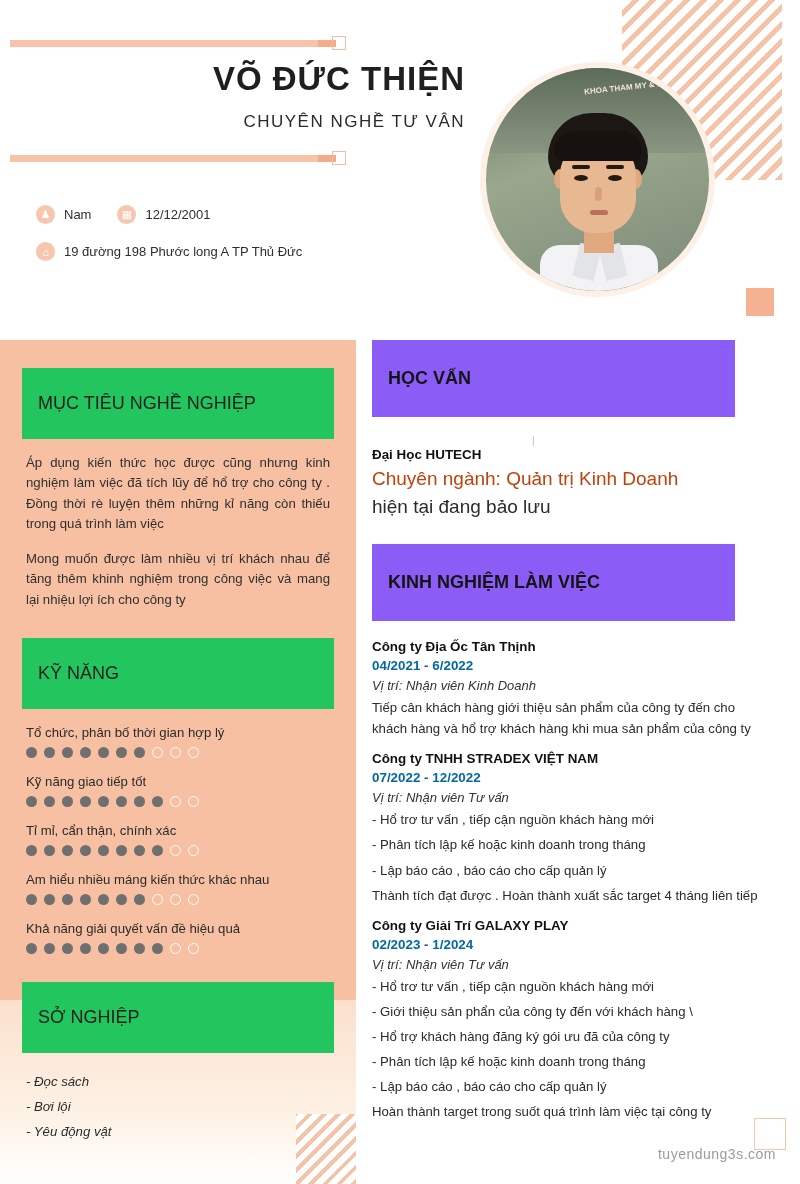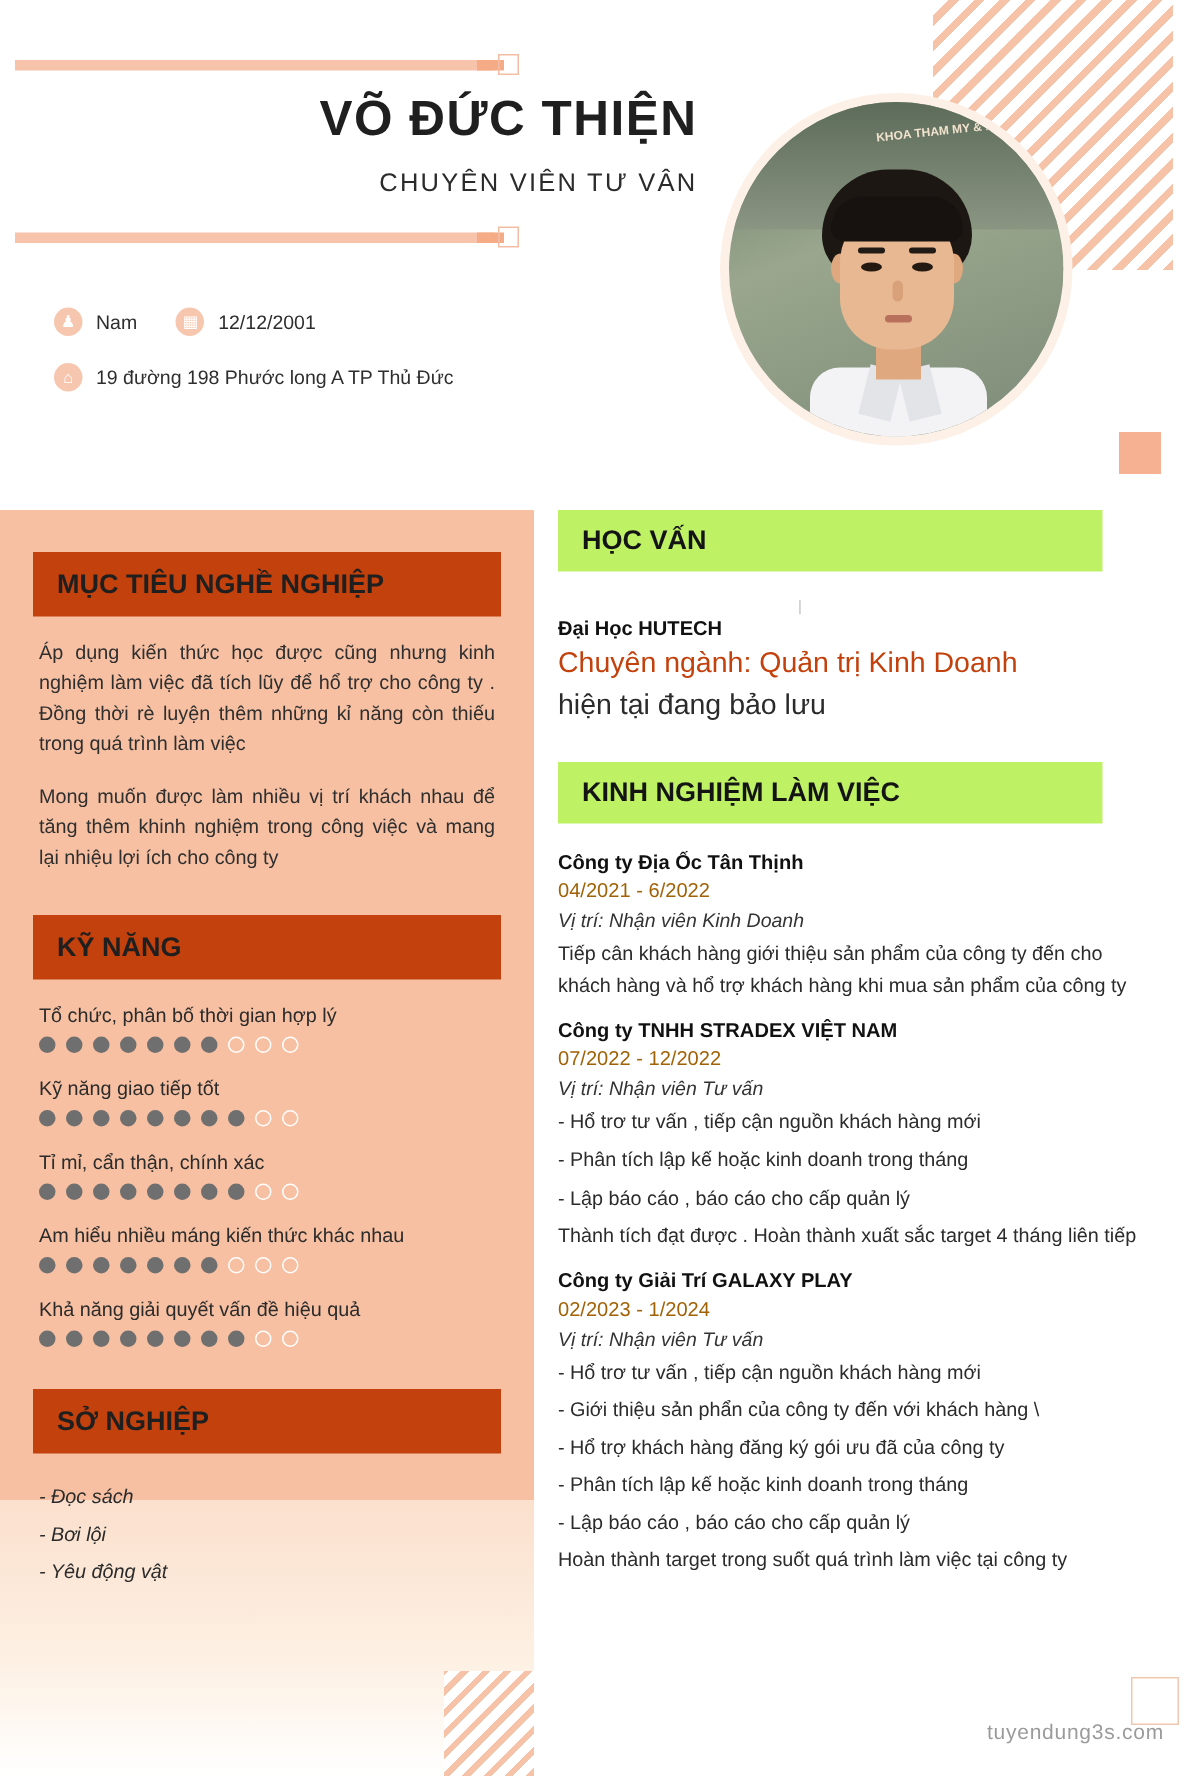--- a/index.html
+++ b/index.html
@@ -85,41 +85,41 @@
   
   .left-col {
     position: absolute; top: 340px; left: 0; width: 356px; height: 712px;
     background: #f7c0a2;
   }
   .left-fade {
     position: absolute; top: 1000px; left: 0; width: 356px; height: 184px;
     background: linear-gradient(180deg,#fbe0cd 0%, #fdf1e4 60%, #ffffff 100%);
   }
   .panel {
-    margin: 0 22px; background: #c2410c; padding: 11px 16px;
-    font-size: 18px; font-weight: bold; color: #1f1f1f;
+    margin: 0 22px; background: #22c55e; padding: 25px 16px;
+    font-size: 18px; font-weight: normal; color: #1f1f1f;
   }
   .left-inner { position: absolute; top: 340px; left: 0; width: 356px; }
   .lsec { padding-top: 28px; }
   .ltext { padding: 14px 26px 0 26px; font-size: 13.2px; line-height: 1.55; color: #2f2f2f; text-align: justify; }
   .skill { padding: 0 26px; }
   .skill-name { font-size: 13.2px; color: #2b2b2b; margin: 16px 0 7px; }
   .dots { display: flex; gap: 7px; }
   .dot { width: 11px; height: 11px; border-radius: 50%; background: #6f6f6f; }
   .dot.off { background: transparent; border: 1px solid #ffffff; }
   .hobbies { padding: 16px 26px 0 26px; font-size: 13.2px; line-height: 1.9; color: #2b2b2b; font-style: italic; }
 
   .right-col { position: absolute; top: 340px; left: 372px; width: 410px; }
   .rhead {
-    background: #bef264; color: #141414; font-weight: bold; font-size: 18px;
-    padding: 10px 16px; width: 363px; margin-bottom: 18px;
+    background: #8b5cf6; color: #141414; font-weight: bold; font-size: 18px;
+    padding: 28px 16px; width: 363px; margin-bottom: 18px;
   }
   .rbody { padding-right: 10px; }
   .job-title { font-size: 13.4px; font-weight: bold; color: #111; margin-top: 12px; }
-  .job-date { font-size: 13.4px; font-weight: normal; color: #a16207; margin-top: 4px; }
+  .job-date { font-size: 13.4px; font-weight: bold; color: #0369a1; margin-top: 4px; }
   .job-pos { font-size: 13px; font-style: italic; color: #333; margin-top: 5px; }
   .job-line { font-size: 13.2px; color: #2b2b2b; line-height: 1.6; margin-top: 4px; }
   .edu-school { font-size: 13.4px; font-weight: bold; color: #111; }
   .edu-major { font-size: 19px; color: #c2410c; margin-top: 6px; }
   .edu-note { font-size: 19px; color: #2b2b2b; margin-top: 6px; }
   .mini-mark { height: 12px; font-size: 10px; color: #bdbdbd; padding-left: 160px; }
   .watermark {
     position: absolute; bottom: 22px; right: 24px; font-size: 14px; color: #9b9b9b; letter-spacing: .5px;
   }
   .wm-box { position: absolute; bottom: 34px; right: 14px; width: 32px; height: 32px; border: 1px solid #f0c7b1; }
@@ -133,21 +133,21 @@
   <div class="deco-sq-right"></div>
   <div class="deco-line l1"></div>
   <div class="deco-cap c1"></div>
   <div class="deco-box b1"></div>
   <div class="deco-line l2"></div>
   <div class="deco-cap c2"></div>
   <div class="deco-box b2"></div>
 
   <div class="header">
     <div class="name">VÕ ĐỨC THIỆN</div>
-    <div class="role">CHUYÊN VIÊN TƯ VÂN</div>
+    <div class="role">CHUYÊN NGHỀ TƯ VÂN</div>
 
     <div class="photo-wrap">
       <div class="photo-bg-top"></div>
       <div class="photo-sign">KHOA THAM
 MY &amp; MOI LAI</div>
       <div class="photo-face">
         <div class="shirt"></div>
         <div class="collar-l"></div>
         <div class="collar-r"></div>
         <div class="neck"></div>

